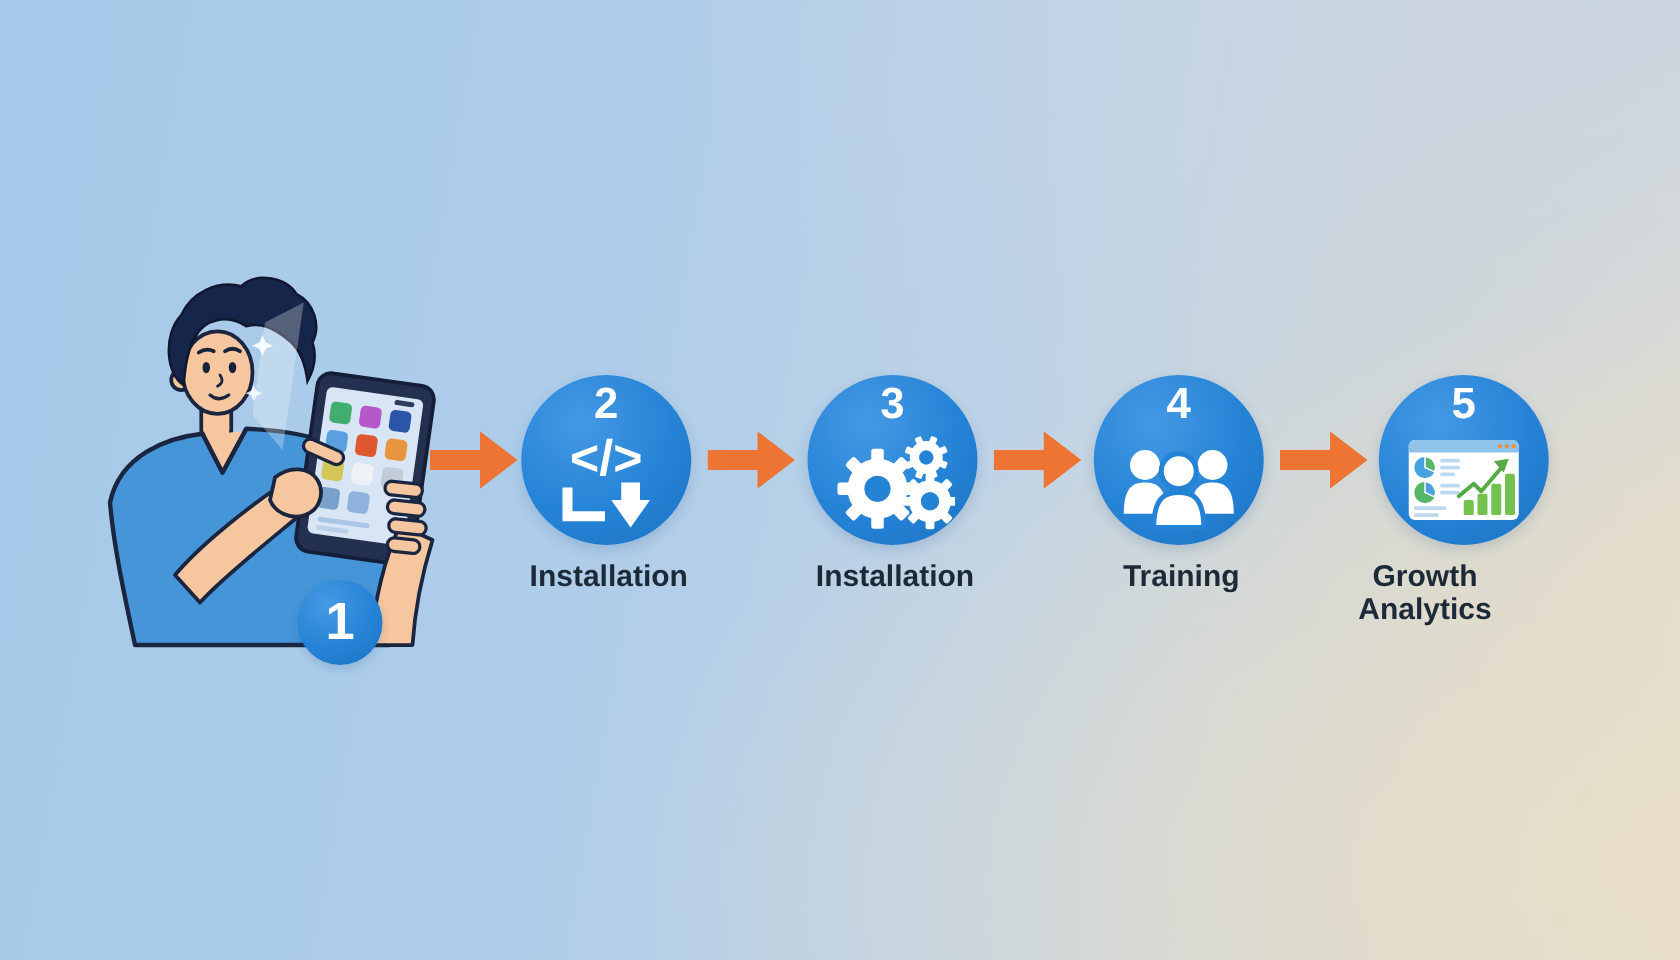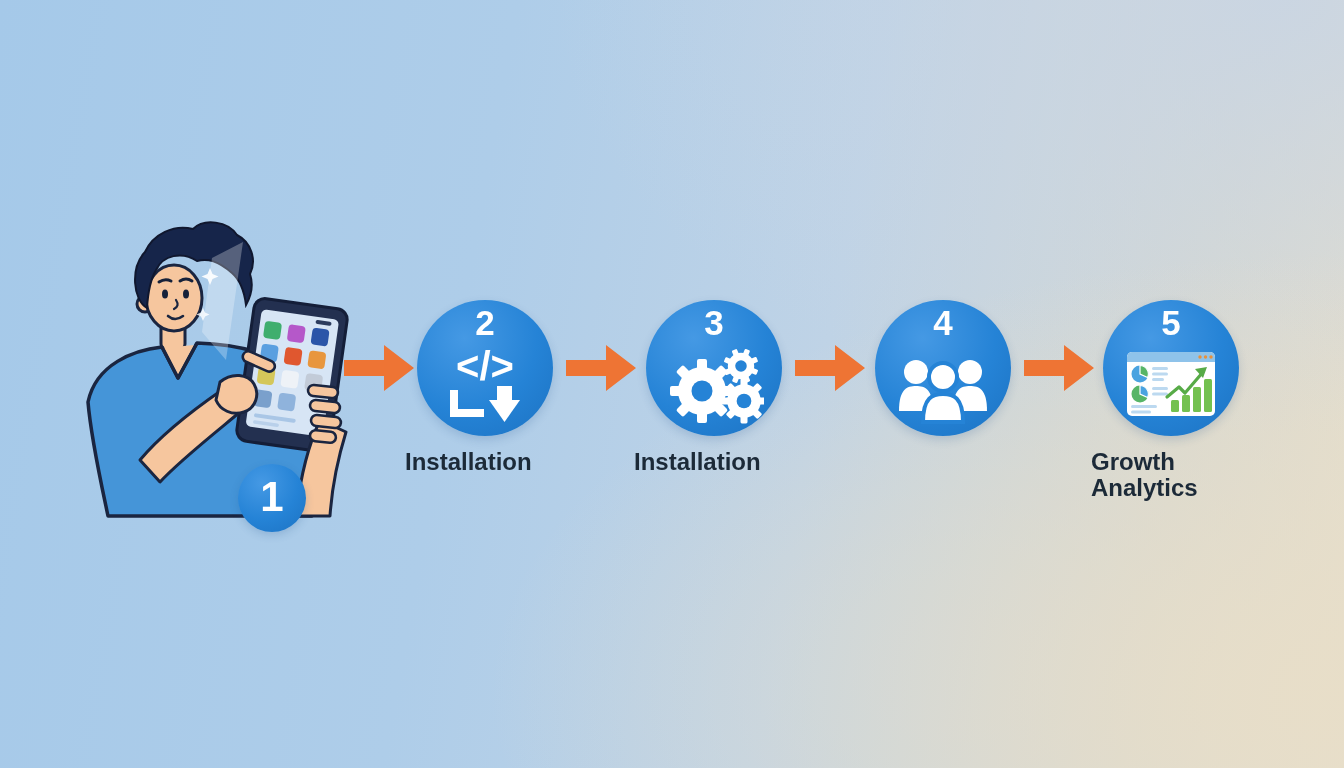--- a/index.html
+++ b/index.html
@@ -20,20 +20,21 @@
     box-shadow:0 4px 10px rgba(30,80,140,0.18);
   }
   .step-number{
     position:absolute;top:3px;left:0;width:100%;
     text-align:center;
     color:#ffffff;font-size:35px;font-weight:bold;
   }
   .step-icon{position:absolute;top:40px;left:18px;}
   .step-label{
     position:absolute;top:449px;width:164px;
+    text-align:center;
     color:#1c2a38;font-size:24px;font-weight:bold;line-height:26px;
     letter-spacing:0px;
   }
   .arrow{position:absolute;top:343px;width:70px;height:50px;}
   #badge-1{
     position:absolute;left:238px;top:464px;
     width:68px;height:68px;border-radius:50%;
     background:radial-gradient(circle at 35% 28%, #4599e4 0%, #2583d6 55%, #1c72c2 100%);
     color:#fff;font-size:42px;font-weight:bold;
     text-align:center;line-height:66px;
@@ -208,20 +209,21 @@
         <circle cx="0" cy="-13" r="12"></circle>
         <path d="M -17,26 C -17,4 -9,1 0,1 C 9,1 17,4 17,26 Z"></path>
       </g>
 
       <g transform="translate(0,7)" fill="#ffffff" stroke="#2583d6" stroke-width="4">
         <circle cx="0" cy="-15" r="14"></circle>
         <path d="M -20,30 C -20,5 -10,2 0,2 C 10,2 20,5 20,30 Z"></path>
       </g>
     </svg>
   </div>
+  <div class="step-label" style="left:863px">Training</div>
 
   <div class="step-circle" style="left:1103px;top:300px">
     <div class="step-number">5</div>
     <svg class="step-icon" width="100" height="90" viewBox="-50 -41 100 82">
 
       <rect x="-44" y="-33" width="88" height="64" rx="5" fill="#ffffff"></rect>
       <path d="M -44,-28 a 5,5 0 0 1 5,-5 h 78 a 5,5 0 0 1 5,5 v 5 h -88 Z" fill="#8fc3ea"></path>
       <g fill="#e8913c">
         <circle cx="29" cy="-28" r="1.7"></circle>
           <circle cx="34.5" cy="-28" r="1.7"></circle>
@@ -249,15 +251,15 @@
         <rect x="0" y="15" width="8" height="12" rx="1.5"></rect>
         <rect x="11" y="10" width="8" height="17" rx="1.5"></rect>
         <rect x="22" y="2" width="8" height="25" rx="1.5"></rect>
         <rect x="33" y="-6" width="8" height="33" rx="1.5"></rect>
       </g>
 
       <path d="M -4,12 L 8,2 L 14,8 L 32,-13" fill="none" stroke="#57ab47" stroke-width="3.2" stroke-linecap="round" stroke-linejoin="round"></path>
       <polygon points="36,-18 24,-16 32,-7" fill="#57ab47"></polygon>
     </svg>
   </div>
-  <div class="step-label" style="left:1091px">Growth Analytics</div>
+  <div class="step-label" style="left:1058px">Growth Analytics</div>
 
 </div>
 
 </body></html>

